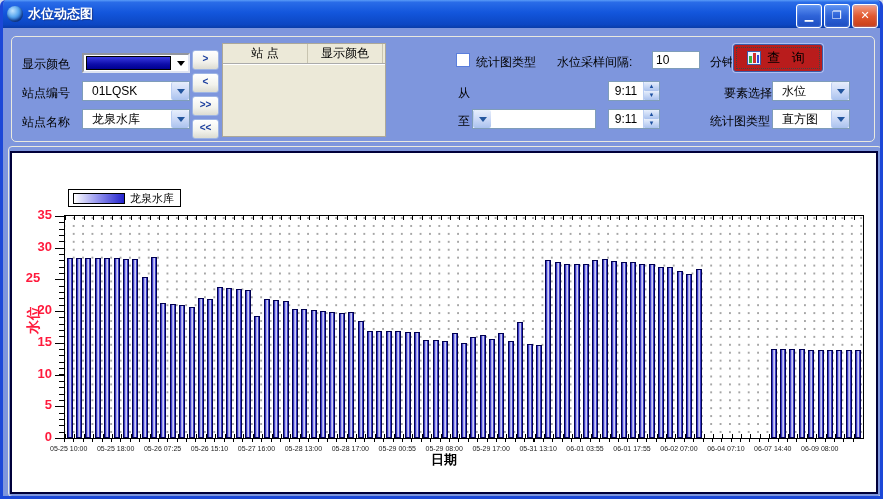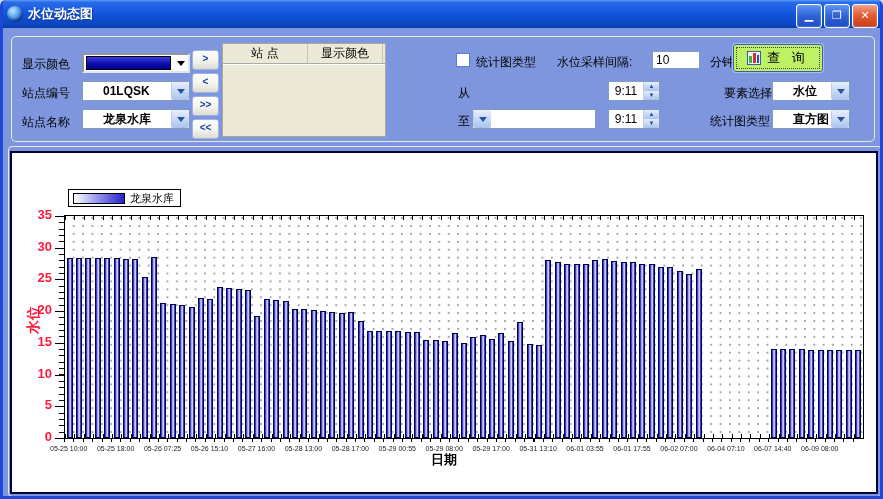--- a/index.html
+++ b/index.html
@@ -17,21 +17,21 @@
   .winbtns{position:absolute;right:5px;top:4px;display:flex;gap:2px;}
   .wbtn{width:24px;height:22px;border-radius:3px;border:1px solid #fff;
     color:#fff;font-size:11px;line-height:20px;text-align:center;font-weight:bold;cursor:pointer;
     background:linear-gradient(180deg,#5f94f2 0%,#2e63d8 50%,#1c4cc0 100%);box-shadow:inset 0 0 2px #8fb4f8;}
   .wbtn.close{background:linear-gradient(180deg,#f4a088 0%,#e2592f 50%,#c83d18 100%);}
   
   .groupbox{position:absolute;border:1px solid #e9e9df;border-radius:5px;}
   .tb-label{position:absolute;font-size:12px;color:#000;white-space:nowrap;}
   .combo{position:absolute;height:20px;background:#fff;border:1px solid #7f9db9;box-sizing:border-box;
     font-size:12px;display:flex;align-items:center;cursor:pointer;}
-  .combo .txt{flex:1;padding-left:20px;white-space:nowrap;overflow:hidden;font-weight:bold;}
+  .combo .txt{flex:1;padding-left:9px;white-space:nowrap;overflow:hidden;}
   .combo .arrowbtn{width:17px;height:100%;border-left:1px solid #b9cdf2;border-radius:2px;
     background:linear-gradient(180deg,#e6eefc 0%,#cfdcf8 45%,#aac2ee 100%);
     display:flex;align-items:center;justify-content:center;}
   .chev{width:7px;height:5px;color:#1c50a0;font-size:9px;line-height:5px;}
   .chev:before{content:"";display:block;border-left:4px solid transparent;border-right:4px solid transparent;border-top:5px solid #23569e;}
   .colorcombo{position:absolute;height:20px;box-sizing:border-box;border:2px inset #dfe4f2;background:#fff;
     display:flex;align-items:center;cursor:pointer;}
   .colorswatch{flex:1;height:12px;margin:0 2px;border:1px solid #000;
     background:linear-gradient(180deg,#3a3ae0 0%,#0d0daa 60%,#000090 100%);}
   .colorcombo .drop{width:15px;height:14px;display:flex;align-items:center;justify-content:center;}
@@ -45,21 +45,21 @@
   .st-col{display:flex;align-items:center;justify-content:center;border-right:1px solid #c8c4b0;cursor:pointer;}
   .checkbox{position:absolute;width:12px;height:12px;background:#fff;border:1px solid #5a7edc;cursor:pointer;}
   .textinput{position:absolute;height:18px;background:#fff;border:1px solid #7f9db9;box-sizing:border-box;
     font-size:12px;padding-left:3px;font-family:"Liberation Sans",sans-serif;}
   .timespin{position:absolute;height:20px;background:#fff;border:1px solid #7f9db9;box-sizing:border-box;
     display:flex;align-items:center;font-size:12px;}
   .timespin .tval{flex:1;text-align:center;}
   .timespin .spins{width:15px;height:100%;display:flex;flex-direction:column;border-left:1px solid #b9cdf2;}
   .spb{flex:1;background:linear-gradient(180deg,#e6eefc,#aac2ee);font-size:6px;line-height:8px;
     color:#1c50a0;text-align:center;cursor:pointer;border-radius:1px;}
-  .querybtn{position:absolute;left:729px;top:43px;width:88px;height:26px;background:#bef264;
+  .querybtn{position:absolute;left:729px;top:43px;width:88px;height:26px;background:#b91c1c;
     border:1px solid #3a5ca8;border-radius:3px;box-shadow:0 0 0 1px #aebef0;cursor:pointer;
     display:flex;align-items:center;justify-content:center;gap:6px;}
   .querybtn .focus{position:absolute;inset:2px;border:1px dotted #444;}
   .qicon{width:14px;height:14px;border:1px solid #3a5ca8;background:#eef3ff;display:flex;align-items:flex-end;gap:1px;padding:1px;box-sizing:border-box;}
   .qicon i{display:block;width:3px;}
   .qtext{font-size:13px;letter-spacing:4px;color:#000;}
   
   .chartwrap{position:absolute;left:5px;top:146px;width:872px;height:349px;border:1px solid #e9e9df;border-radius:4px;}
   .chart-panel{position:absolute;left:1px;top:4px;width:864px;height:339px;background:#fff;
     border:2px solid #00003a;}
@@ -287,21 +287,21 @@
       <span class="tickstrip ts-bottom-out"></span>
       <span class="tickstrip ts-left-minor"></span>
       <span class="tickstrip ts-left-major"></span>
 
       <div class="xlabel">日期</div>
     <div class="ytick" style="left: 2px; top: 276px;">0</div>
         <div class="ytick" style="left: 2px; top: 244.286px;">5</div>
         <div class="ytick" style="left: 2px; top: 212.571px;">10</div>
         <div class="ytick" style="left: 2px; top: 180.857px;">15</div>
         <div class="ytick" style="left: 2px; top: 149.143px;">20</div>
-        <div class="ytick" style="left: 2px; top: 117.429px;">25</div>
+        <div class="ytick" style="left: 2px; top: 117.429px; text-align: center;">25</div>
         <div class="ytick" style="left: 2px; top: 85.7143px;">30</div>
         <div class="ytick" style="left: 2px; top: 54px;">35</div>
         <div class="xtick" style="left: 56.6941px; top: 292px;">05-25 10:00</div>
         <div class="xtick" style="left: 103.635px; top: 292px;">05-25 18:00</div>
         <div class="xtick" style="left: 150.576px; top: 292px;">05-26 07:25</div>
         <div class="xtick" style="left: 197.518px; top: 292px;">05-26 15:10</div>
         <div class="xtick" style="left: 244.459px; top: 292px;">05-27 16:00</div>
         <div class="xtick" style="left: 291.4px; top: 292px;">05-28 13:00</div>
         <div class="xtick" style="left: 338.341px; top: 292px;">05-28 17:00</div>
         <div class="xtick" style="left: 385.282px; top: 292px;">05-29 00:55</div>

